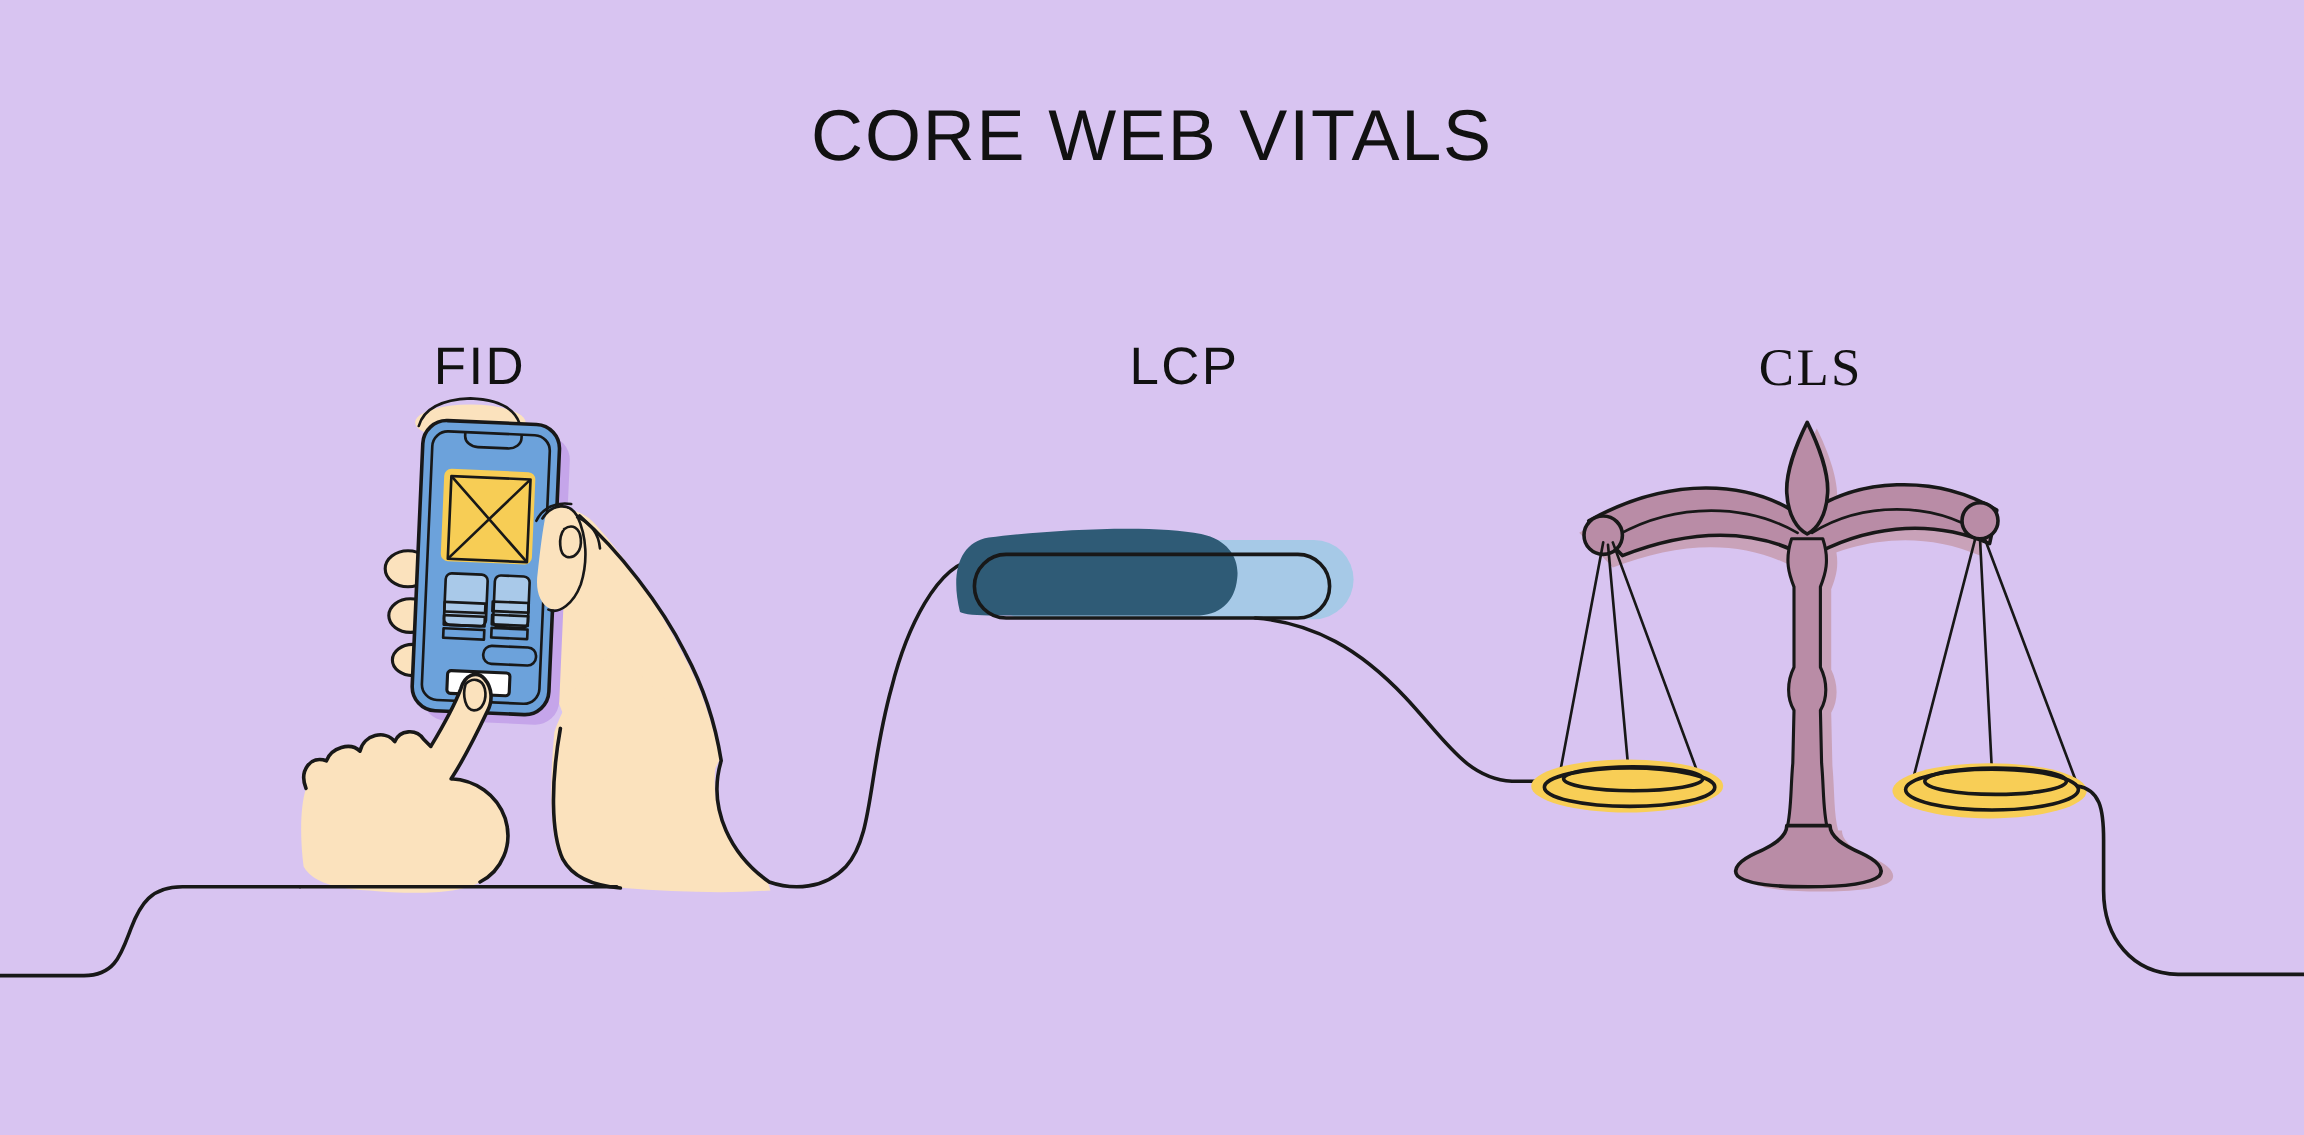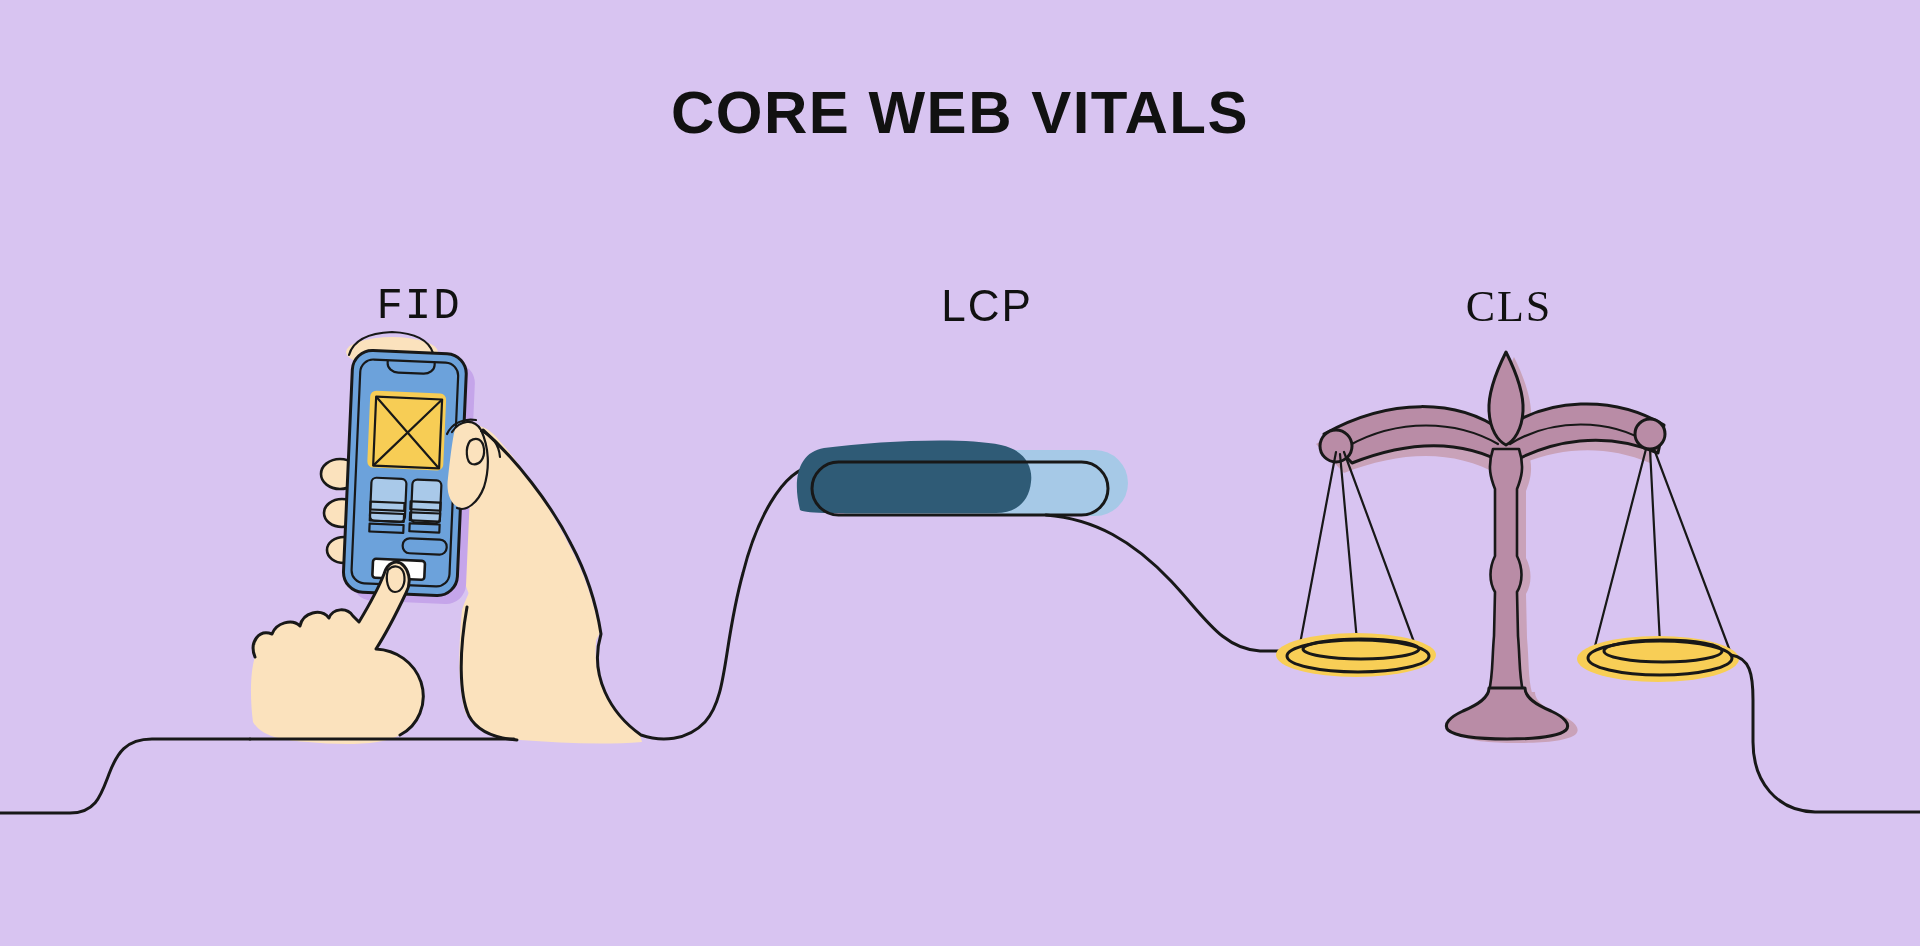--- a/index.html
+++ b/index.html
@@ -6,29 +6,29 @@
   #canvas{
     position:relative;
     width:1920px;height:946px;
     overflow:hidden;
     background:var(--c-background,#D8C4F1);
     font-family:"Liberation Sans", sans-serif;
   }
   #art{position:absolute;inset:0;}
   .page-title{
     position:absolute;top:78px;left:50%;transform:translateX(-50%);
-    font-size:60px;font-weight:700;letter-spacing:1.5px;
+    font-size:60px;font-weight:400;letter-spacing:1.5px;
     color:var(--c-text,#111);white-space:nowrap;
   }
   .metric-label{
     position:absolute;top:281px;transform:translateX(-50%);
     font-size:44px;font-weight:400;letter-spacing:2px;
     color:var(--c-text,#111);white-space:nowrap;
   }
-  .metric-label.fid{left:419px;font-family:Liberation Mono, monospace;}
+  .metric-label.fid{left:400px;}
   .metric-label.lcp{left:987px;}
   .metric-label.cls{left:1509px;font-family:Liberation Serif, serif;}
 
   
   .oln{stroke:var(--c-line,#181818);stroke-width:3;fill:none;stroke-linecap:round;stroke-linejoin:round;}
   .oln2{stroke:var(--c-line,#181818);stroke-width:2.2;fill:none;stroke-linecap:round;stroke-linejoin:round;}
   .f-skin{fill:var(--c-skin,#FBE2BD);}
   .fs-skin{fill:var(--c-skin,#FBE2BD);stroke:var(--c-line,#181818);stroke-width:2.6;stroke-linejoin:round;}
   .f-blue{fill:var(--c-phone-blue,#6CA2DB);}
   .f-card{fill:var(--c-card-blue,#A9C9E9);}

